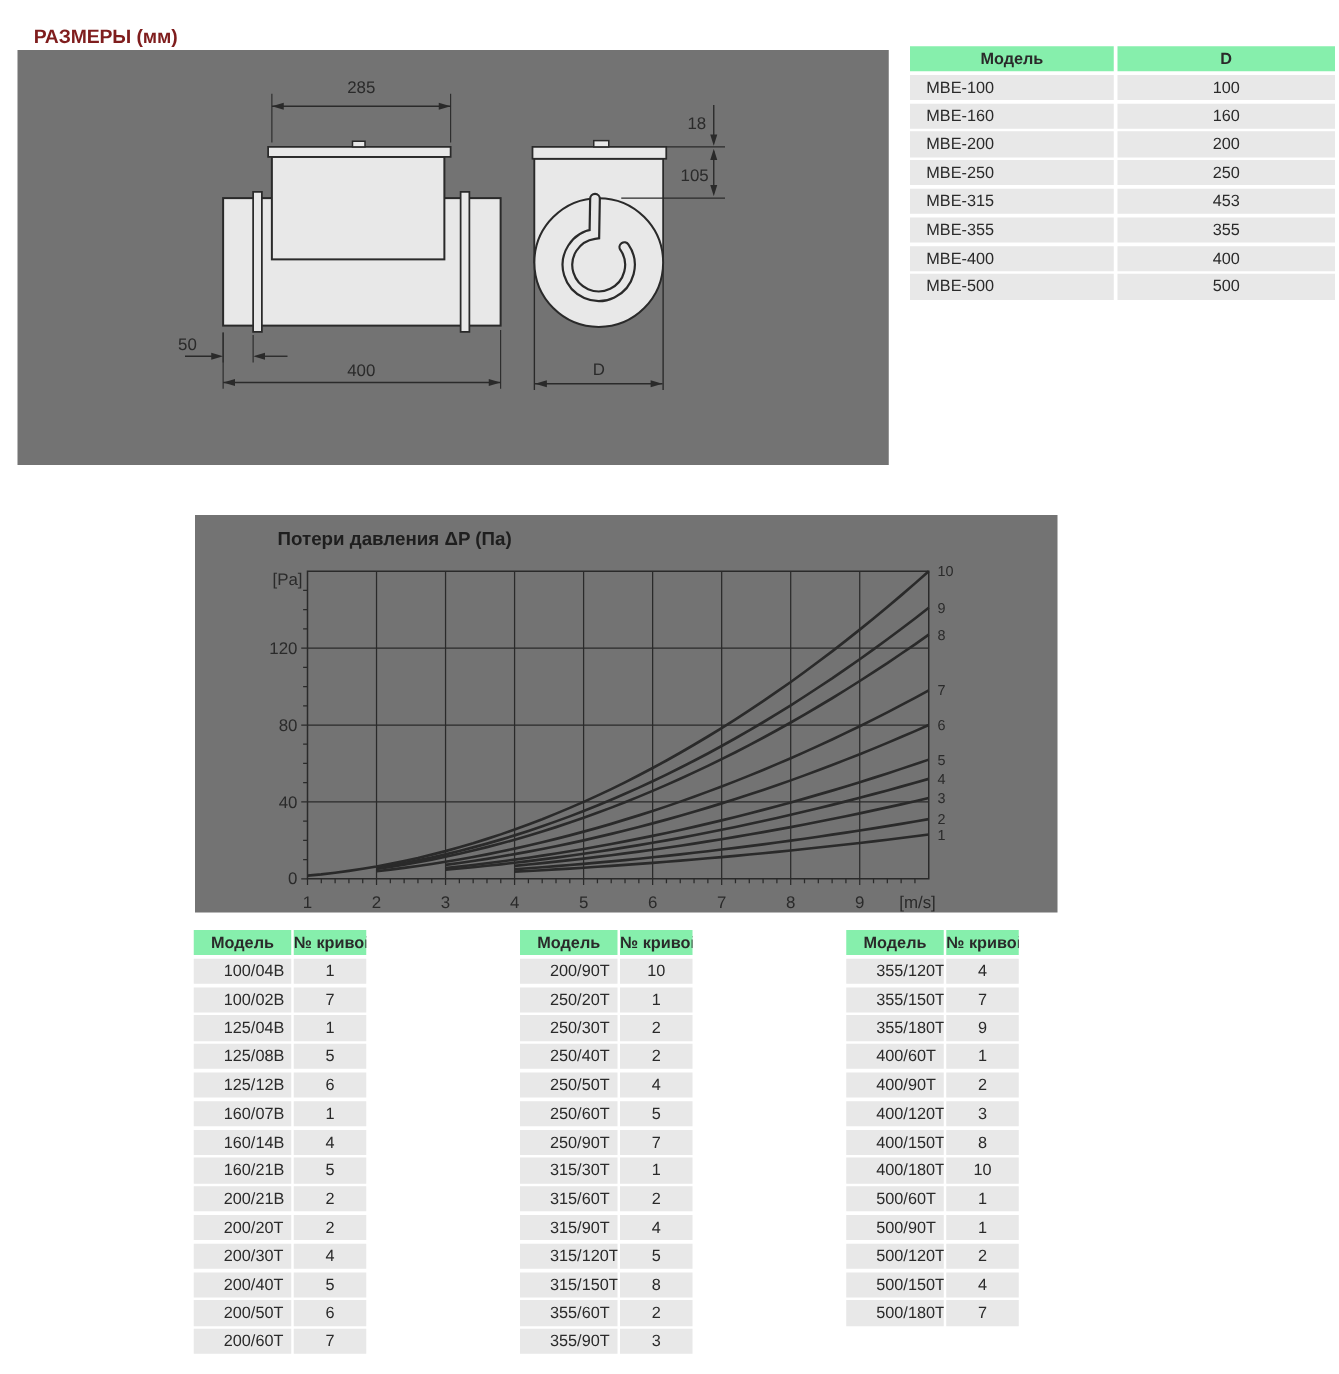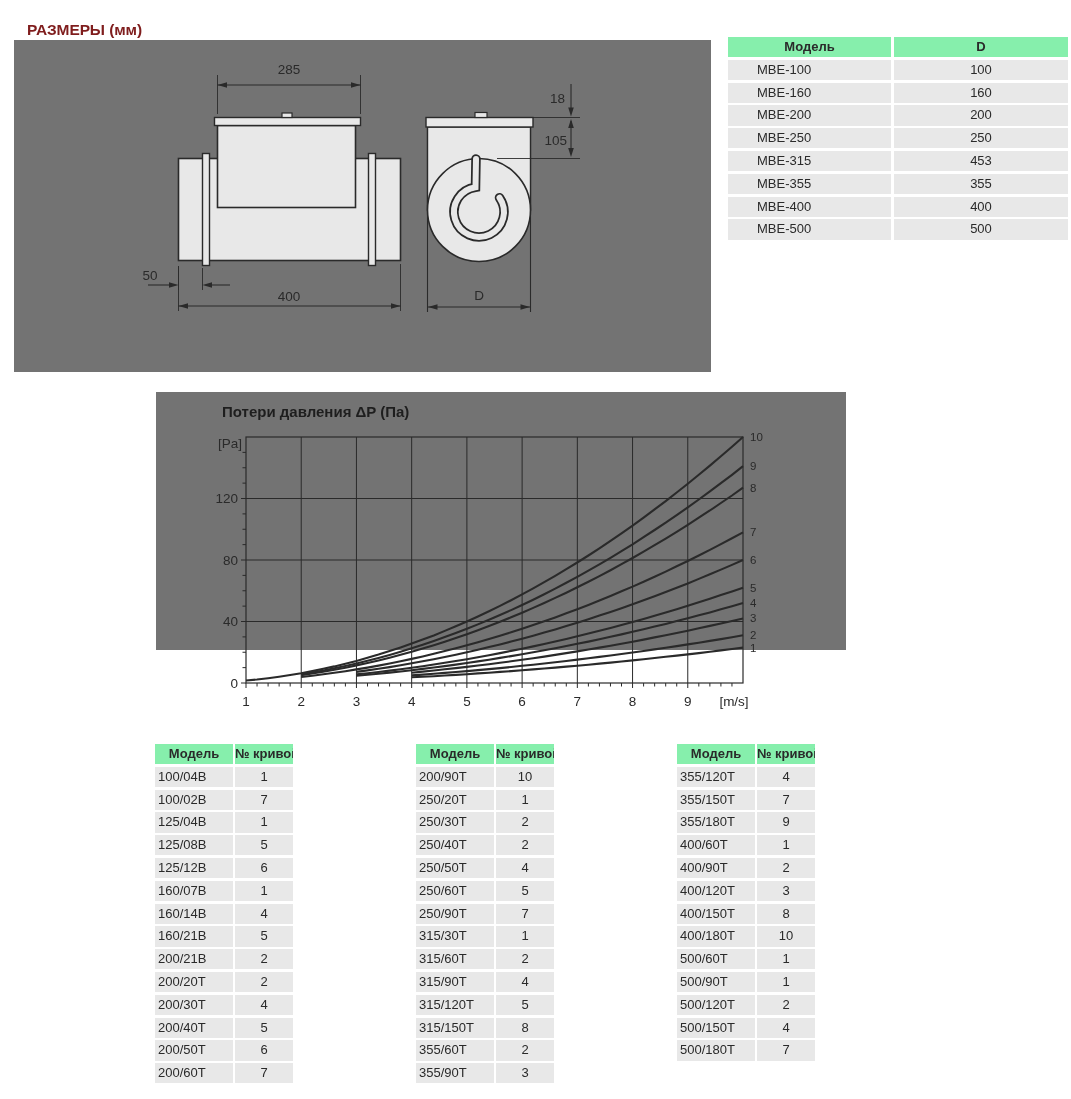--- a/index.html
+++ b/index.html
@@ -7,45 +7,45 @@
     width:1071px;height:1099px;position:relative;background:#ffffff;
     font-family:"Liberation Sans","DejaVu Sans",sans-serif;color:#2a2a2a;overflow:hidden;
   }
   *{box-sizing:border-box}
   .page-title{
     position:absolute;left:10px;top:4px;margin:17px;
     font-size:15.5px;font-weight:bold;letter-spacing:-0.1px;color:#7f1d1d;
   }
   .panel{position:absolute;background:#737373}
   .drawing-panel{left:14px;top:40px;width:697px;height:332px}
-  .chart-panel{left:156px;top:392px;width:690px;height:258px}
+  .chart-panel{left:156px;top:412px;width:690px;height:318px}
   .chart-title{
     position:absolute;left:66px;top:11px;font-size:15px;font-weight:bold;color:#1e1e1e;
   }
   svg{display:block}
   svg text{font-family:"Liberation Sans","DejaVu Sans",sans-serif;fill:#2a2a2a}
   .dim-label{font-size:13.5px}
   
   .datatable{position:absolute}
   .trow,.thead{display:flex;margin-bottom:2.5px}
   .th,.td{height:20.3px;line-height:20.6px;font-size:13px;overflow:hidden;white-space:nowrap}
   .th{background:#86efac;font-weight:bold;text-align:center}
   .td{background:#e8e8e8}
   
   .spec-table{left:728px;top:37px;width:340px}
   .spec-table .thead,.spec-table .trow{gap:3px}
   .spec-table .c1{width:163px}
   .spec-table .c2{width:174px;text-align:center}
-  .spec-table .td.c1{padding-left:29px}
+  .spec-table .td.c1{padding-left:13px}
   
   .curve-table{top:744px;width:162px}
   .curve-table .thead,.curve-table .trow{gap:2px}
   .curve-table .c1{width:78px}
   .curve-table .c2{width:58px;text-align:center}
-  .curve-table .td.c1{padding-left:3px}
+  .curve-table .td.c1{padding-left:24px}
   .ct-1{left:155px}.ct-2{left:416px}.ct-3{left:677px}
 </style>
 </head>
 <body>
 
 <h1 class="page-title">РАЗМЕРЫ (мм)</h1>
 
 <section class="panel drawing-panel">
   <svg width="697" height="332" viewBox="0 0 697 332">
     <g stroke="#2a2a2a" fill="none">

